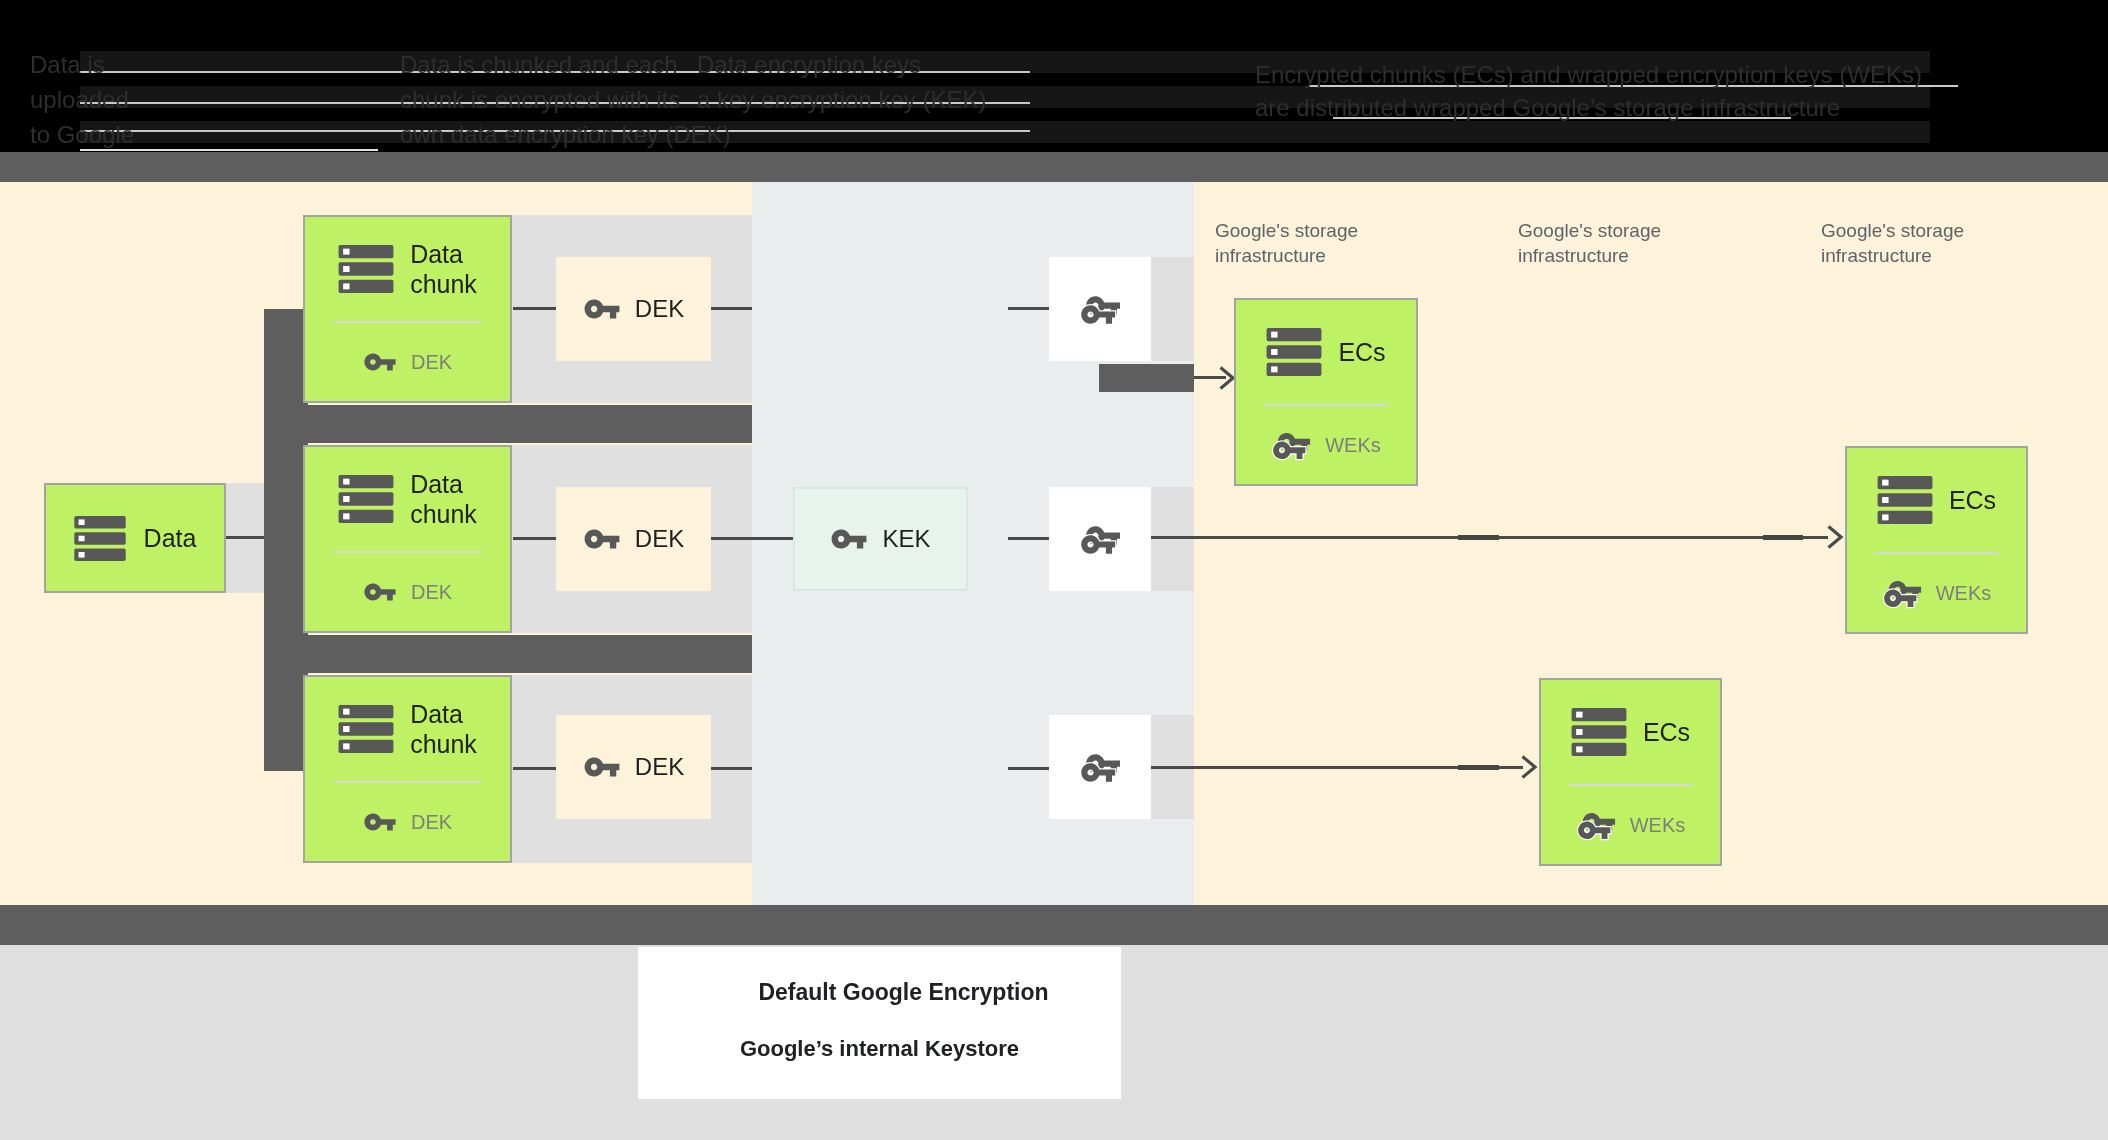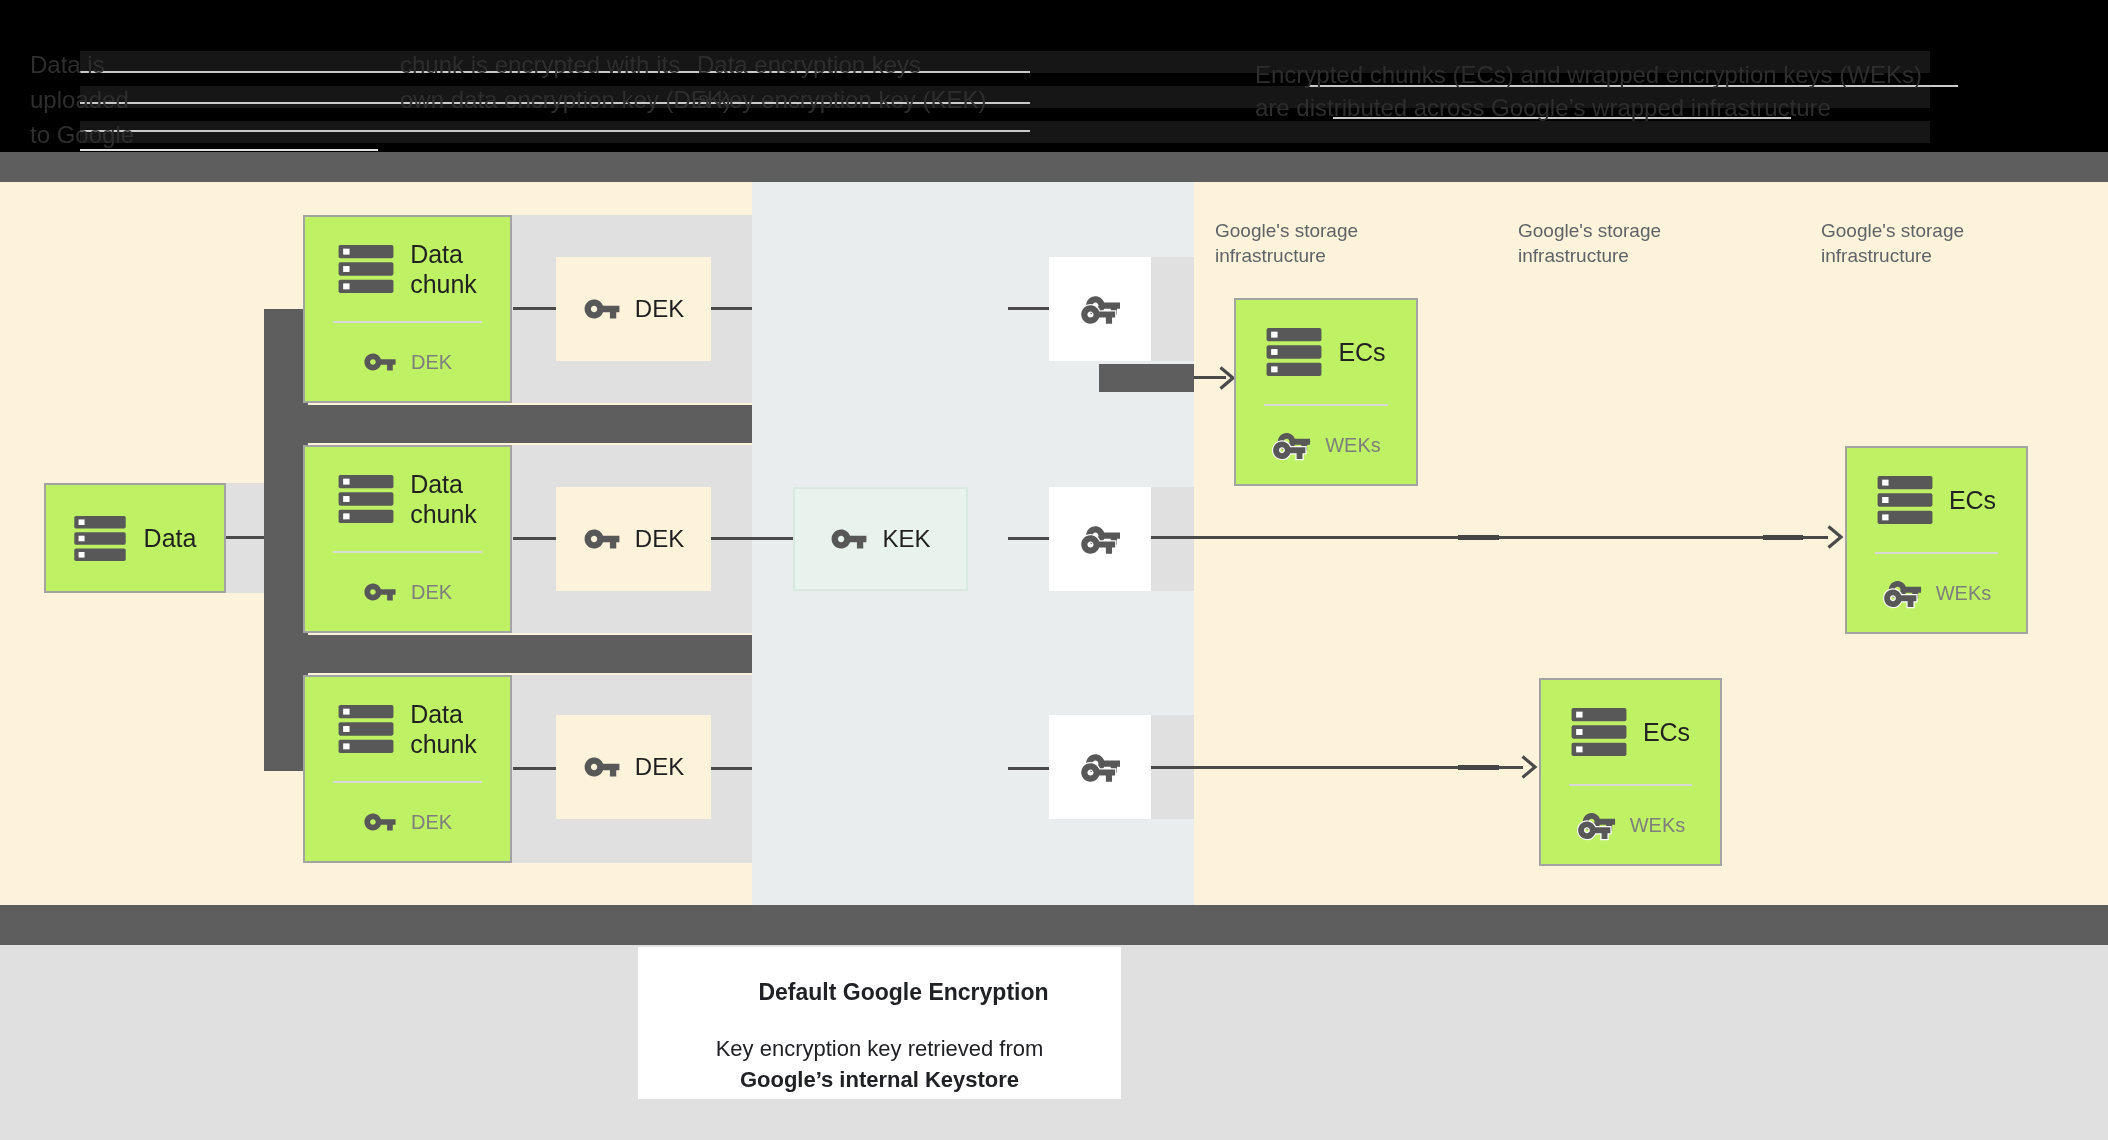--- a/index.html
+++ b/index.html
@@ -83,30 +83,31 @@
   <div class="abs hdr-underline" style="left:1308px;top:85px;width:650px;"></div>
   <div class="abs hdr-underline" style="left:1333px;top:117px;width:458px;"></div>
   <div class="abs hdr-underline" style="left:80px;top:149px;width:298px;background:#e0e0e0;"></div>
 
   <div class="abs hdr-col" style="left:30px;width:200px;">
     <div>Data is</div>
     <div>uploaded</div>
     <div>to Google</div>
   </div>
   <div class="abs hdr-col" style="left:400px;width:370px;">
+    <div>Data is chunked and each</div>
     <div>chunk is encrypted with its</div>
     <div>own data encryption key (DEK)</div>
   </div>
   <div class="abs hdr-col" style="left:697px;width:366px;">
     <div>Data encryption keys</div>
     <div>a key encryption key (KEK)</div>
   </div>
   <div class="abs hdr-col hdr-col4" style="left:1255px;width:620px;">
     <div>Encrypted chunks (ECs) and wrapped encryption keys (WEKs)</div>
-    <div>are distributed across Google’s wrapped infrastructure</div>
+    <div>are distributed wrapped Google’s storage infrastructure</div>
   </div>
 
   <div class="abs gray-strip"></div>
 
   <div class="abs panel-cream" style="left:0;top:182px;width:752px;height:723px;"></div>
   <div class="abs panel-mid" style="left:752px;top:182px;width:442px;height:723px;"></div>
   <div class="abs panel-cream" style="left:1194px;top:182px;width:914px;height:723px;"></div>
 
   <div class="abs band" style="left:226px;top:483px;width:38px;height:110px;"></div>
   <div class="abs hline" style="left:226px;top:536px;width:38px;"></div>
@@ -313,18 +314,17 @@
           <use href="#icon-wrapped-key"></use>
         </svg>
       <span class="sub-label">WEKs</span>
     </div>
   </div>
 
   <div class="abs bottom-bar"></div>
   <div class="abs caption-box" style="left:638px;top:947px;width:483px;height:152px;">
     <div class="caption-title">Default Google Encryption</div>
     <div class="caption-body">
-      <div>Key encryption key retrieved from</div>
       <div class="caption-bold">Google’s internal Keystore</div>
     </div>
   </div>
 
 </div>
 
 </body></html>

